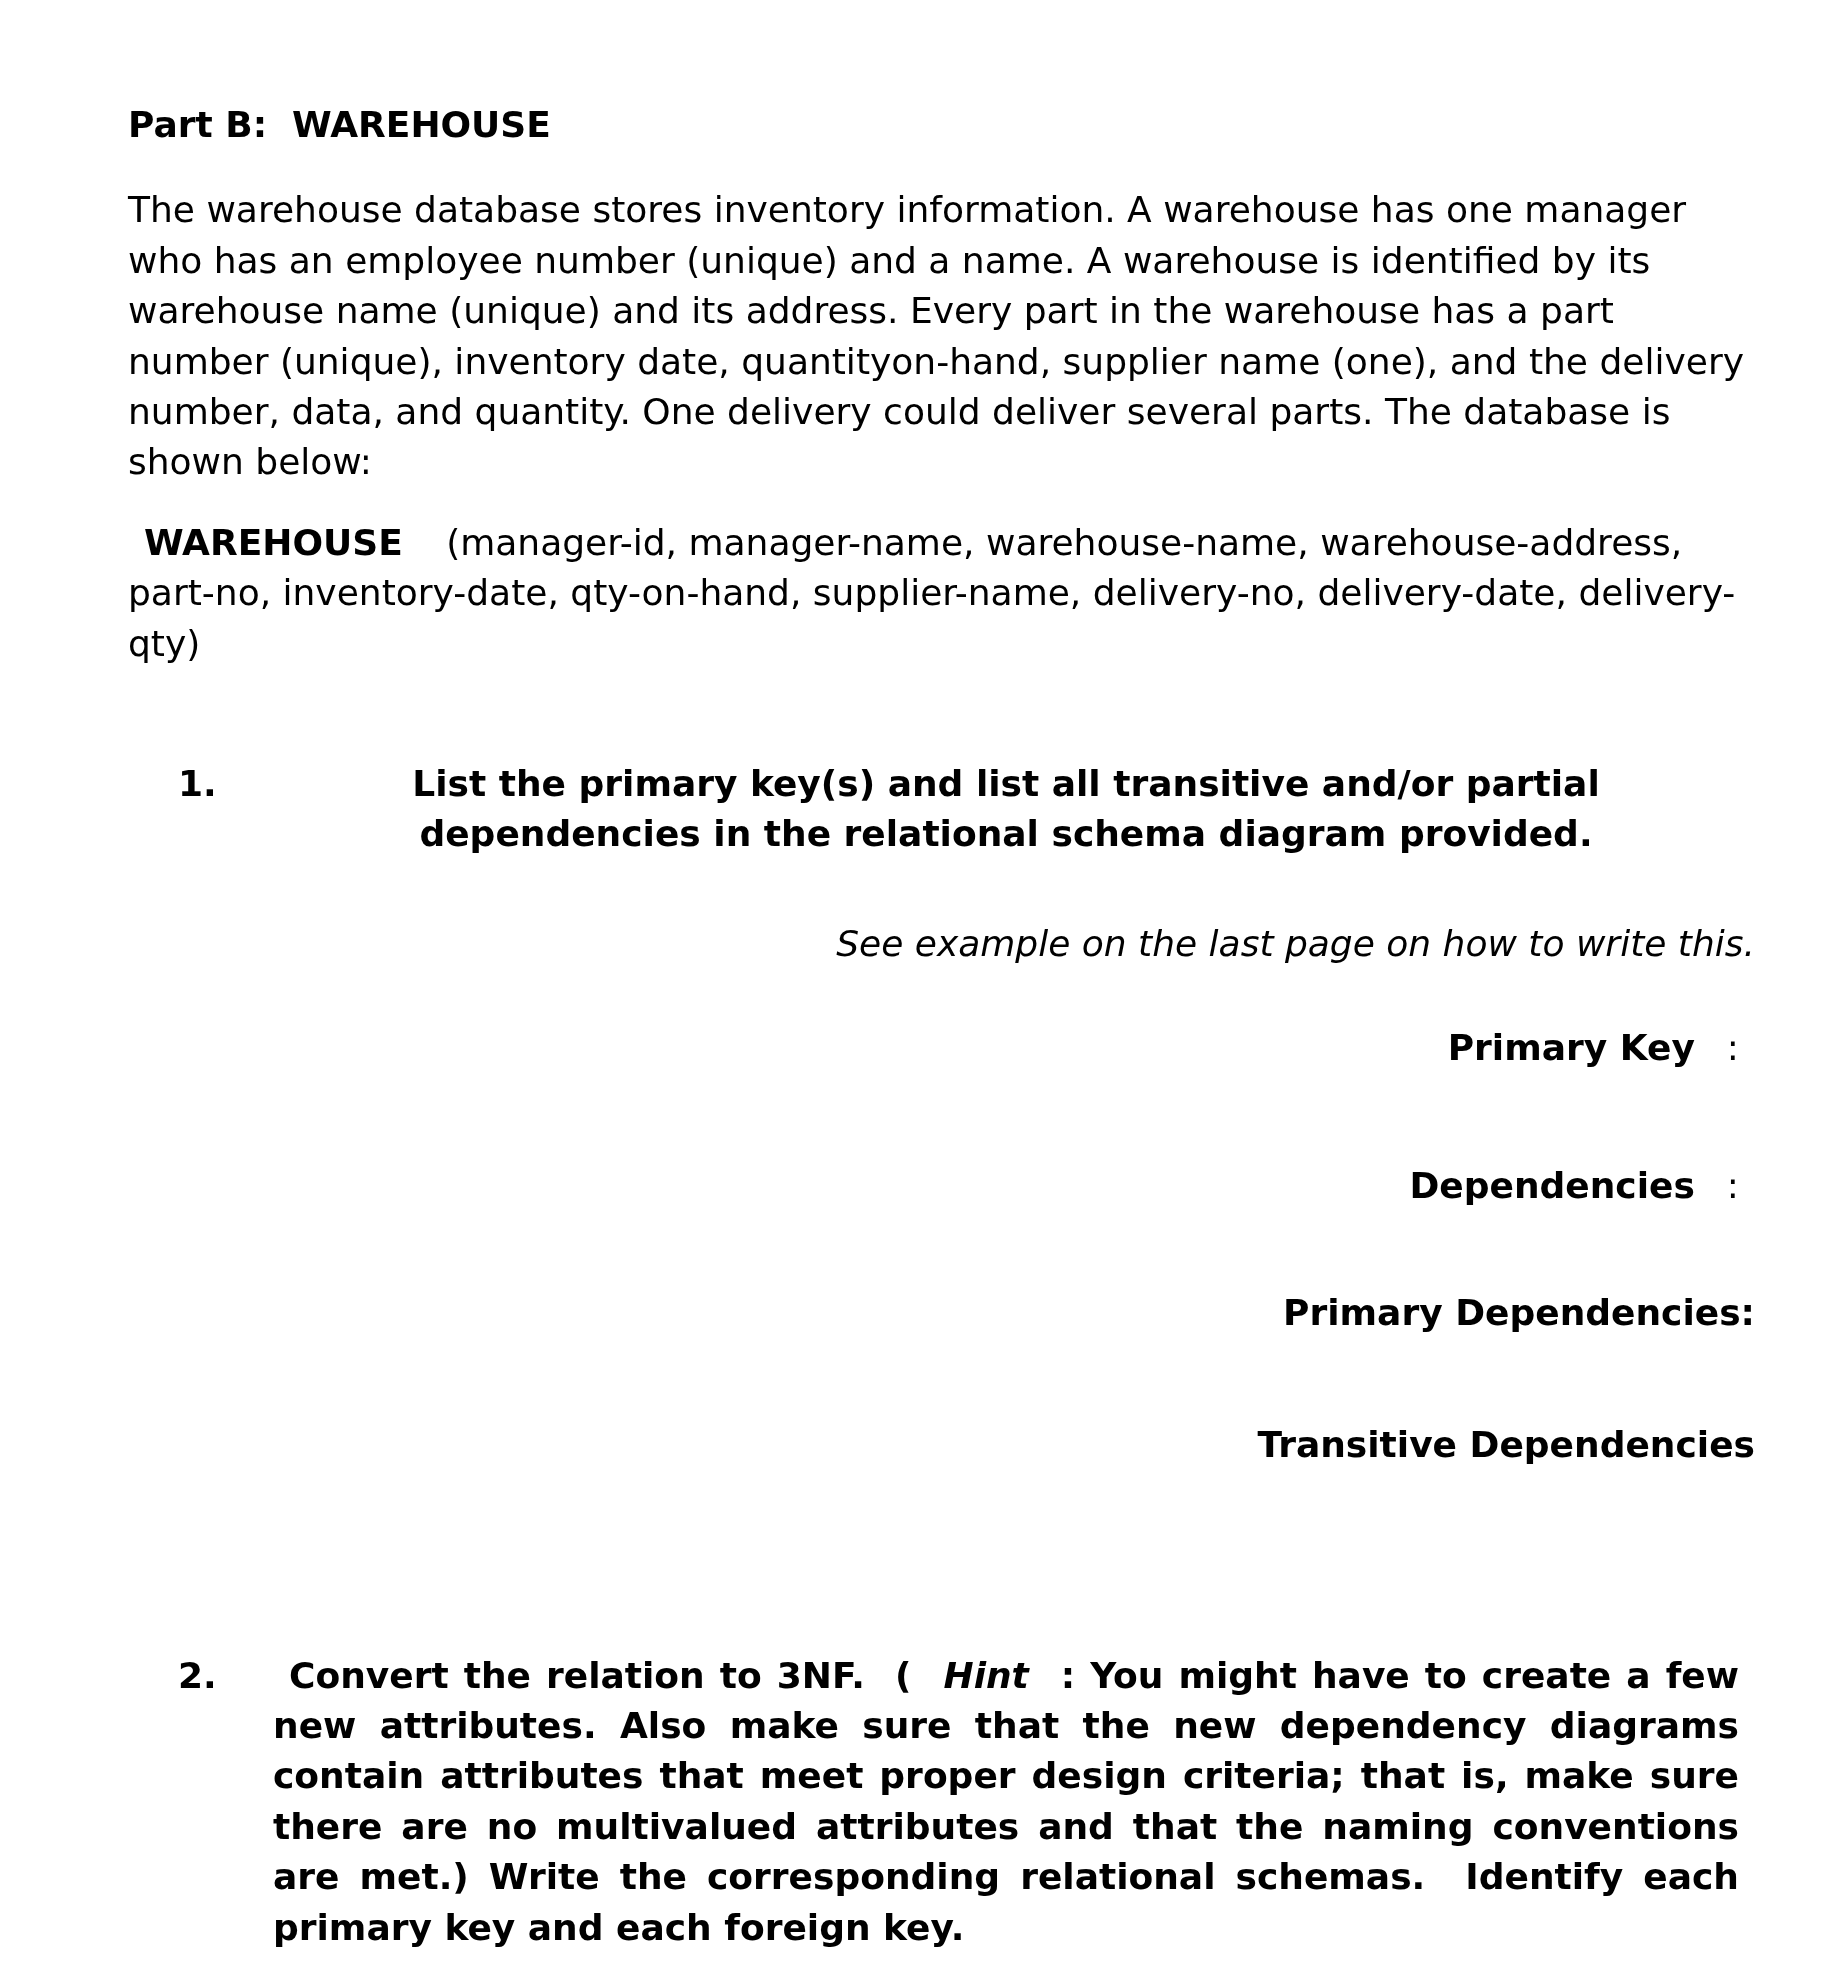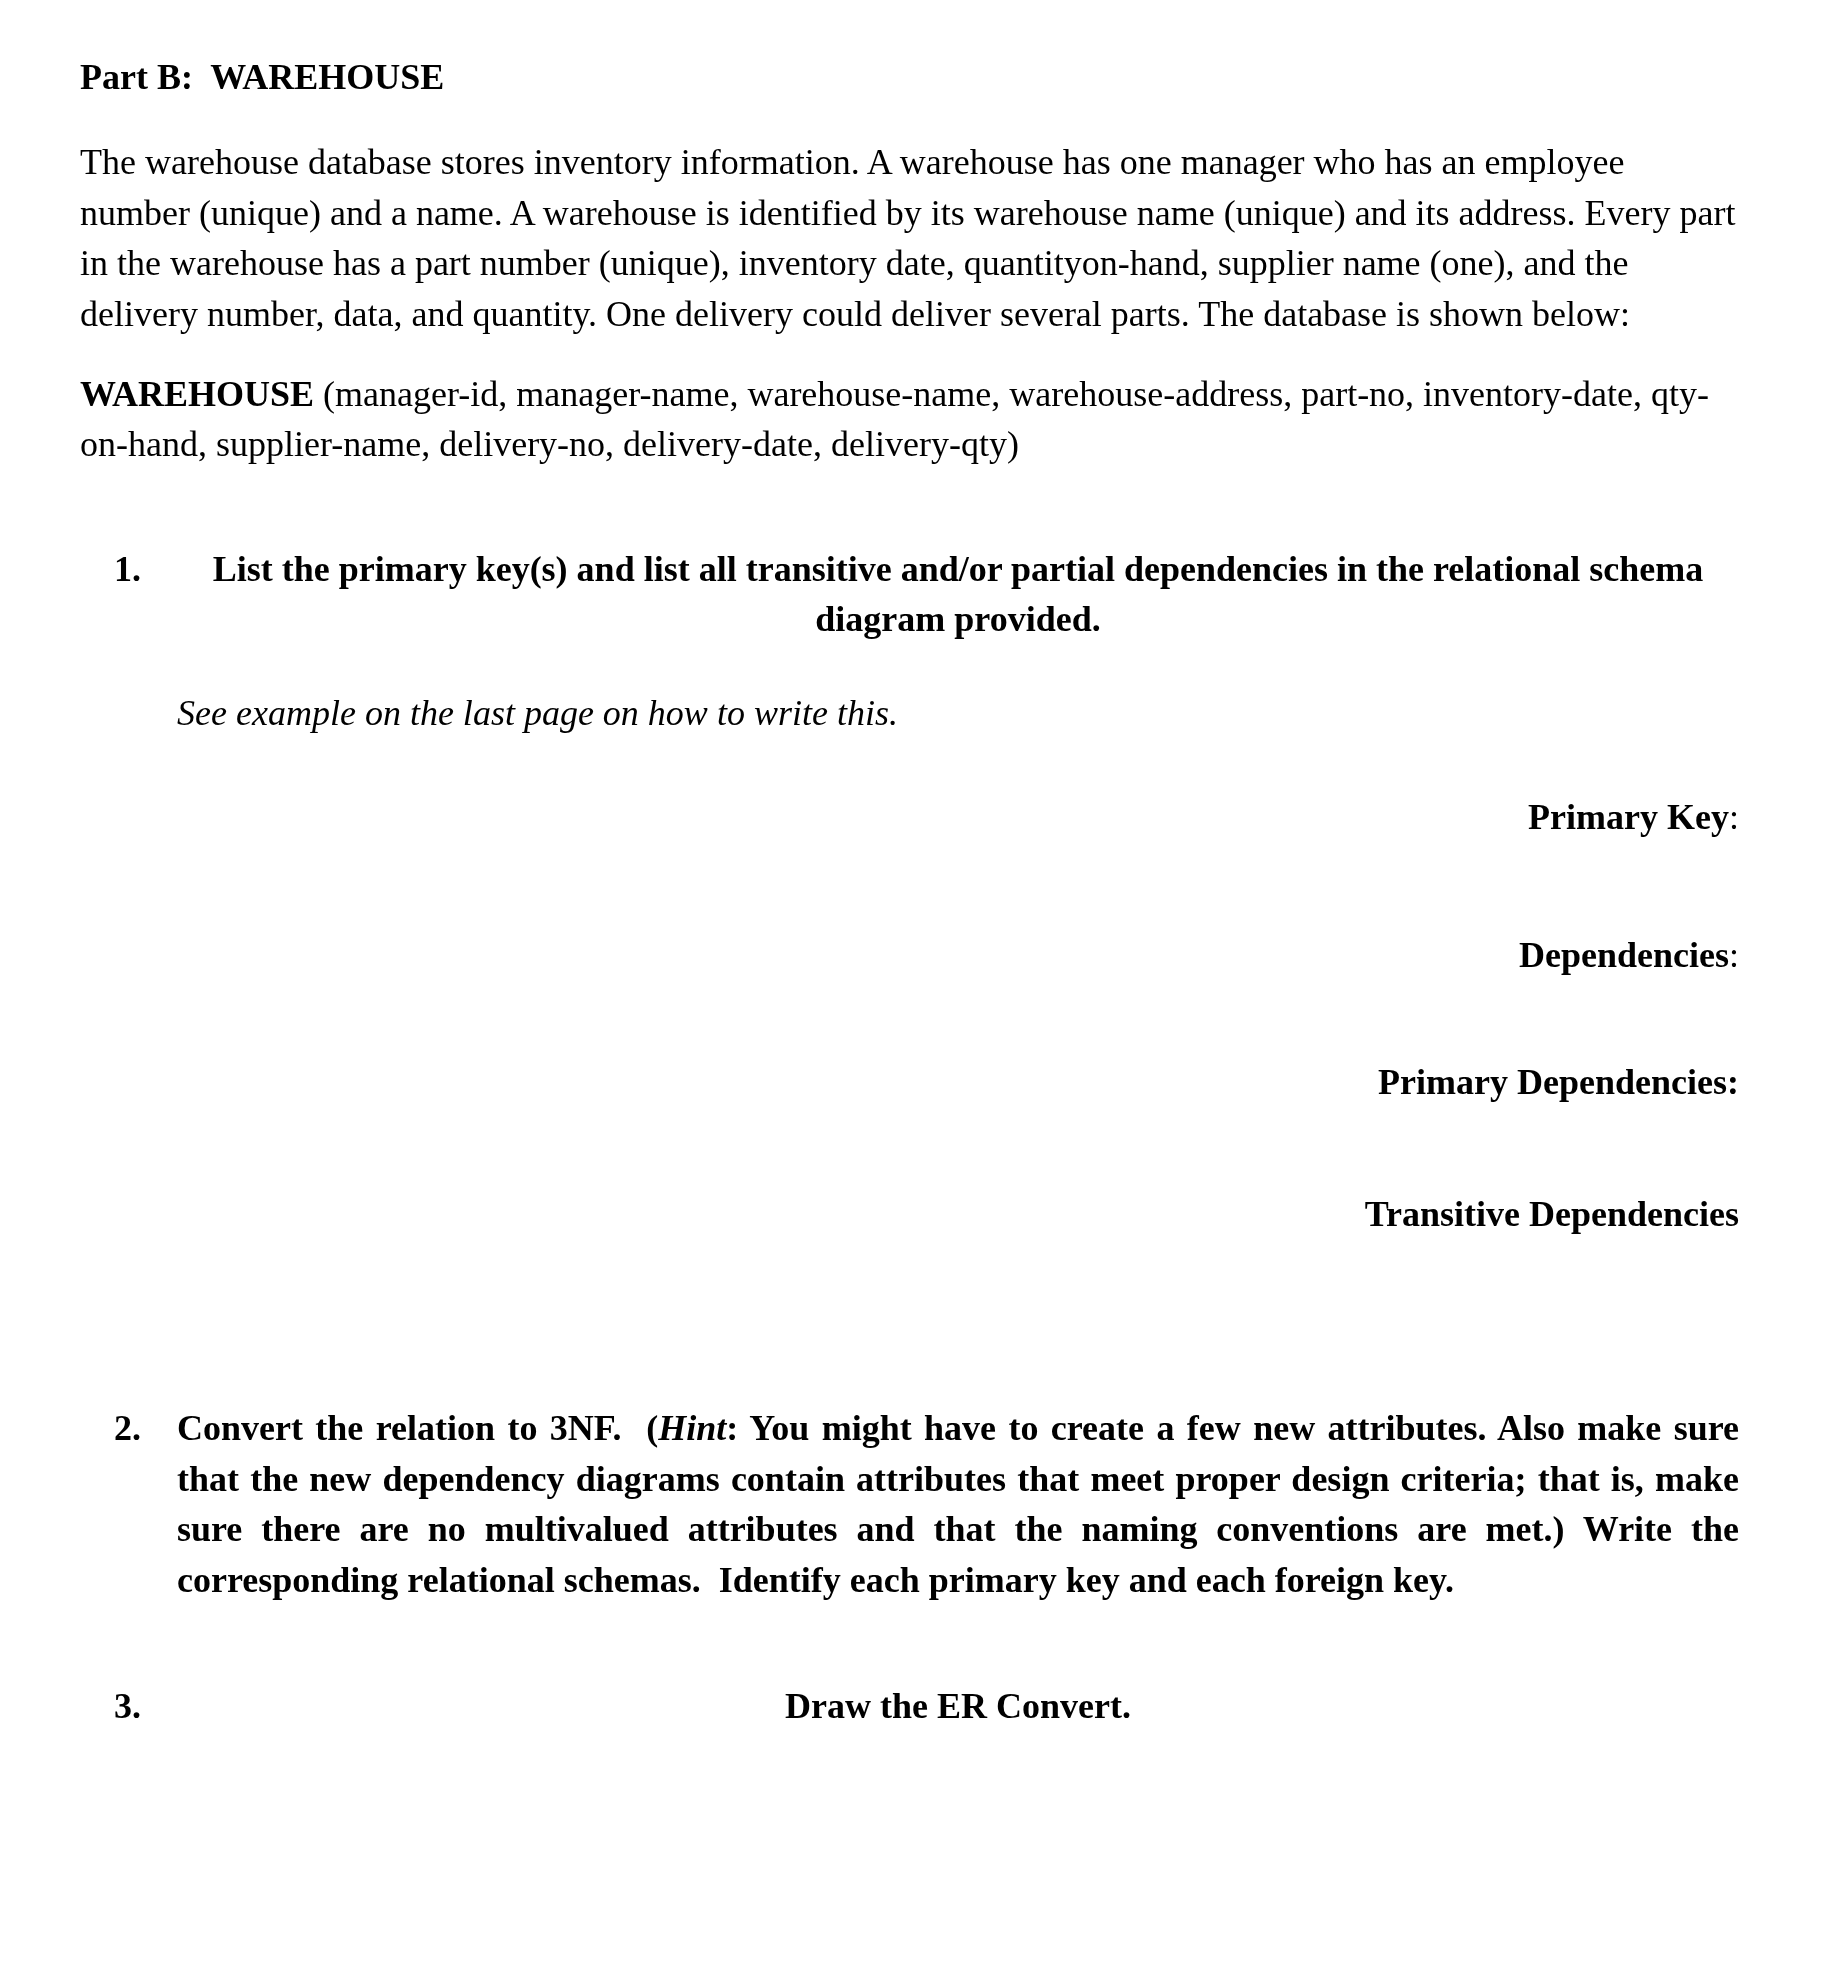--- a/index.html
+++ b/index.html
@@ -1,15 +1,15 @@
 <!DOCTYPE html>
 <html style="font-size:7px"><head>
 <meta charset="utf-8">
 <style>
-  * { margin: 0; padding: 0; box-sizing: border-box; font-family: Liberation Serif, serif; }
+  * { margin: 16px; padding: 0; box-sizing: border-box; }
   html, body {
     background: #ffffff;
     color: #000000;
     font-family: "DejaVu Sans", "Liberation Sans", sans-serif;
   }
   body {
     width: 1843px;
     height: 1985px;
     padding: 52px 104px 0 80px;
     overflow: hidden;
@@ -40,20 +40,21 @@
     flex: 0 0 63px;
     font-weight: bold;
   }
   .qbody { flex: 1; text-align: center; }
   .q1 { margin-top: 74px; }
   .q1 .qbody { font-weight: bold; }
   .note {
     margin-top: 43px;
     margin-left: 97px;
     font-style: italic;
+    text-align: right;
   }
   .sublabel {
     margin-left: 97px;
     font-weight: bold;
     text-align: right;
   }
   .sub-pk  { margin-top: 54px; }
   .sub-dep { margin-top: 88px; }
   .sub-par { margin-top: 76px; }
   .sub-tra { margin-top: 82px; }

